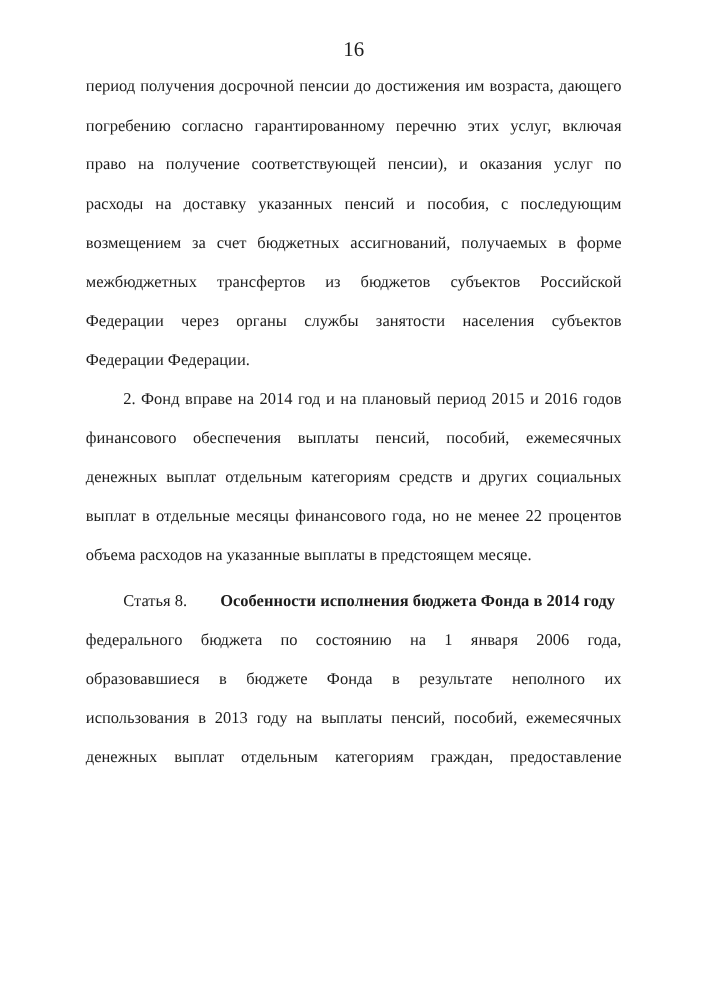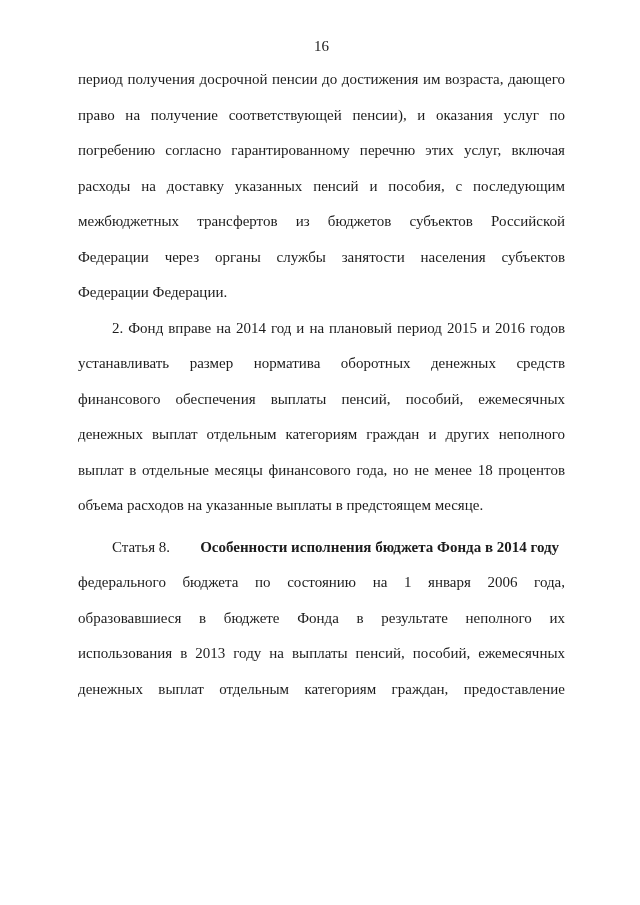--- a/index.html
+++ b/index.html
@@ -15,21 +15,21 @@
     box-sizing: border-box;
     padding-top: 36px;
     overflow: hidden;
     font-family: "Liberation Serif", "DejaVu Serif", serif;
     color: #1c1c1c;
   }
   .page-number {
     width: 487px;
     margin: 0 75px 0 78px;
     text-align: center;
-    font-size: 15px;
+    font-size: 19px;
     line-height: 20px;
   }
   .body-text {
     width: 487px;
     margin: 6px 75px 0 78px;
     font-size: 15px;
   }
   .para { margin: 0; }
   .line {
     line-height: 35.5px;
@@ -61,34 +61,34 @@
 <body>
 
 <div class="page">
 
   <div class="page-number">16</div>
 
   <div class="body-text">
 
     <div class="para">
       <div class="line">период получения досрочной пенсии до достижения им возраста, дающего</div>
+      <div class="line">погребению согласно гарантированному перечню этих услуг, включая</div>
       <div class="line">право на получение соответствующей пенсии), и оказания услуг по</div>
-      <div class="line">погребению согласно гарантированному перечню этих услуг, включая</div>
       <div class="line">расходы на доставку указанных пенсий и пособия, с последующим</div>
+      <div class="line">возмещением за счет бюджетных ассигнований, получаемых в форме</div>
       <div class="line">межбюджетных трансфертов из бюджетов субъектов Российской</div>
       <div class="line">Федерации через органы службы занятости населения субъектов</div>
       <div class="line last">Федерации Федерации.</div>
     </div>
 
     <div class="para">
       <div class="line indent">2. Фонд вправе на 2014 год и на плановый период 2015 и 2016 годов</div>
-      <div class="line">устанавливать размер норматива оборотных денежных средств</div>
       <div class="line">финансового обеспечения выплаты пенсий, пособий, ежемесячных</div>
-      <div class="line">денежных выплат отдельным категориям граждан и других неполного</div>
-      <div class="line">выплат в отдельные месяцы финансового года, но не менее 18 процентов</div>
+      <div class="line">денежных выплат отдельным категориям средств и других социальных</div>
+      <div class="line">выплат в отдельные месяцы финансового года, но не менее 22 процентов</div>
       <div class="line last">объема расходов на указанные выплаты в предстоящем месяце.</div>
     </div>
 
     <div class="heading">
       <span class="article-label">Статья 8.</span><span class="article-title">Особенности исполнения бюджета Фонда в 2014 году</span>
     </div>
 
     <div class="para">
       <div class="line">федерального бюджета по состоянию на 1 января 2006 года,</div>
       <div class="line">образовавшиеся в бюджете Фонда в результате неполного их</div>

